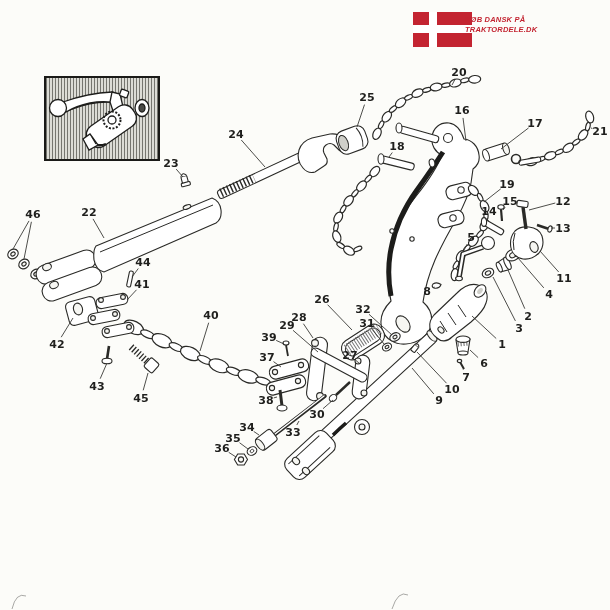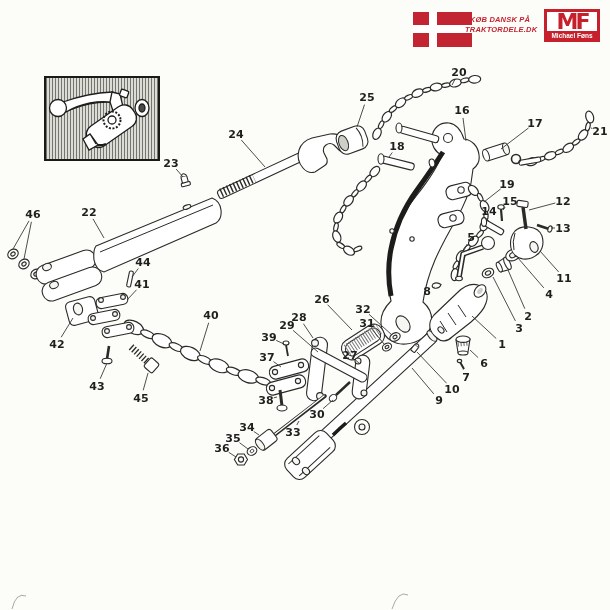--- a/index.html
+++ b/index.html
@@ -4,21 +4,21 @@
 <style>
   html,body{margin:0;padding:0;}
   .page{position:relative;width:610px;height:610px;background:#fcfcf9;overflow:hidden;
         font-family:"Liberation Sans",sans-serif;}
   
   .flag{position:absolute;left:413px;top:12px;width:59px;height:35px;background:#c32431;}
   .flag .v{position:absolute;left:16px;top:0;bottom:0;width:8px;background:#fff;}
   .flag .h{position:absolute;left:0;right:0;top:13px;height:8px;background:#fff;}
   .tagline{position:absolute;left:465px;top:15px;width:70px;color:#c32431;
            font-style:italic;font-weight:bold;font-size:7.5px;line-height:9.5px;
-           text-align:center;letter-spacing:.2px;}
+           text-align:left;letter-spacing:.2px;}
   .mf-box{position:absolute;left:544px;top:9px;width:56px;height:33px;border:3px solid #c5202c;
           background:#fff;box-sizing:border-box;display:flex;flex-direction:column;}
   .mf-initials{flex:1;color:#c5202c;font-weight:bold;font-size:22px;line-height:19px;
                text-align:center;letter-spacing:-3px;font-family:"DejaVu Sans",sans-serif;}
   .mf-name{height:9px;background:#c5202c;color:#fff;font-weight:bold;font-size:6.5px;
            line-height:9px;text-align:center;}
   
   .inset{position:absolute;left:44px;top:76px;width:112px;height:81px;border:2px solid #1a1a18;
          background:repeating-linear-gradient(90deg,#75756f 0px,#75756f 1px,#dcdcd6 1px,#dcdcd6 3px);}
   .inset svg{display:block;}
@@ -36,24 +36,20 @@
 
 <div class="page">
 
   <div class="flag">
     <div class="v"></div>
     <div class="h"></div>
   </div>
   <div class="tagline">
     <div>KØB DANSK PÅ</div>
     <div>TRAKTORDELE.DK</div>
-  </div>
-  <div class="mf-box">
-    <div class="mf-initials">MF</div>
-    <div class="mf-name">Michael Føns</div>
   </div>
 
   <div class="inset">
     <svg width="108" height="77" viewBox="0 0 108 77">
       <g stroke="#1e1e1c" stroke-width="1.3" fill="#fff">
         <path d="M20,33 Q35,26 52,24 Q60,23 70,24" stroke-width="2.4" fill="none"></path>
         <path d="M17,24 Q42,15 66,14 L74,17 L75,26 Q60,22 44,25 Q30,28 20,34 Z"></path>
         <path d="M66,14 L74,16 L78,33 L68,36 L64,24 Z"></path>
         <circle cx="12" cy="30" r="8.5"></circle>
         <g transform="rotate(-35 64 48)">

